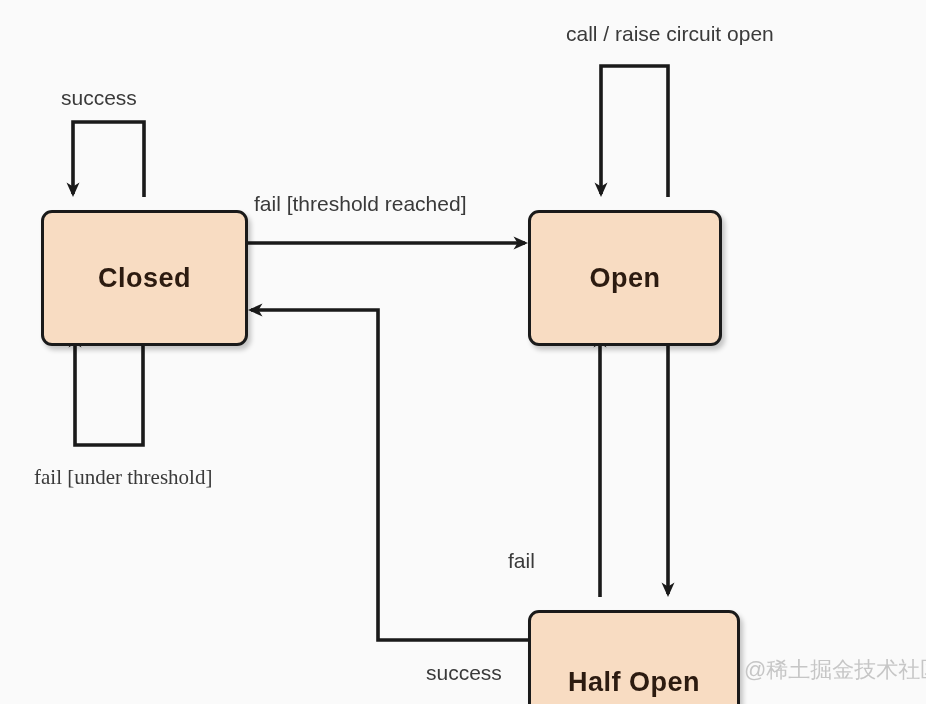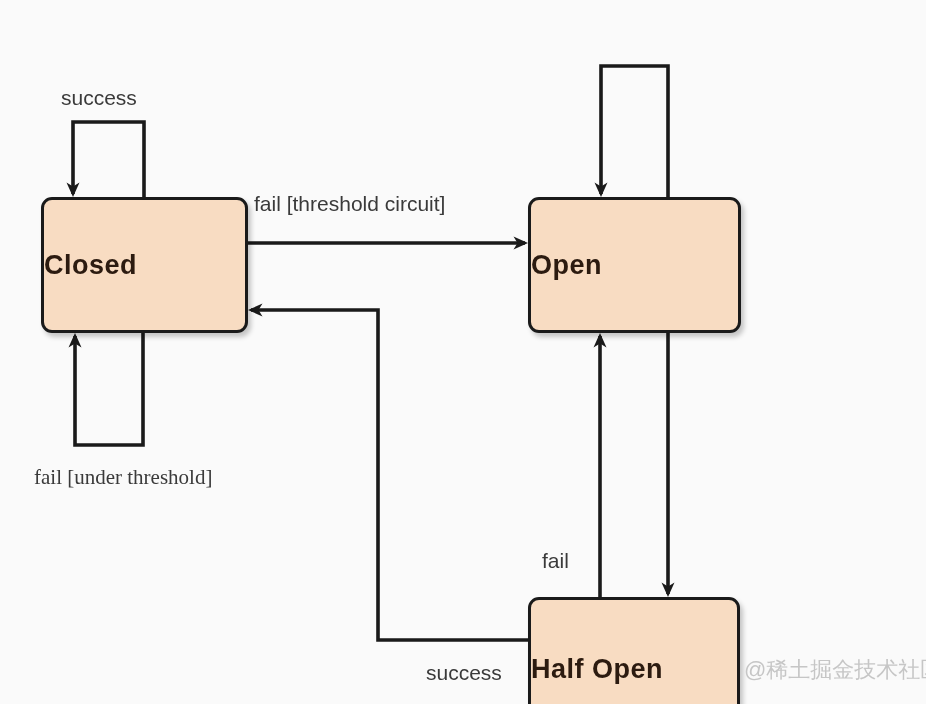--- a/index.html
+++ b/index.html
@@ -26,41 +26,42 @@
     stroke: var(--edge-stroke, #1a1a1a);
     stroke-width: 3.6;
   }
   .state {
     position: absolute;
     box-sizing: border-box;
     background: var(--state-fill, #f8dcc2);
     border: 3px solid var(--state-border, #1a1a1a);
     border-radius: 11px;
     box-shadow: 3px 4px 5px rgba(0,0,0,0.22);
-    display: flex; align-items: center; 
+    display: flex; align-items: center; justify-content: center;
     font-weight: bold;
     font-size: 27px;
     color: var(--state-text, #2c1b10);
     letter-spacing: 0.5px;
+    margin-top: 13px;
   }
   #state-closed   { left: 41px;  top: 197px; width: 207px; height: 136px; }
-  #state-open     { left: 528px; top: 197px; width: 213px; height: 136px; }
+  #state-open     { left: 528px; top: 197px; width: 194px; height: 136px; }
   #state-half-open{ left: 528px; top: 597px; width: 212px; height: 145px; }
   .edge-label {
     position: absolute;
     font-size: 21px;
     color: var(--label-text, #3a3a3a);
     white-space: nowrap;
   }
   #label-closed-self-success   { left: 61px;  top: 86px;  }
   #label-closed-to-open-fail   { left: 254px; top: 192px; }
   #label-open-self-call        { left: 566px; top: 22px;  }
   #label-closed-self-fail      { left: 34px;  top: 465px; font-family: Liberation Serif, serif; }
   #label-open-to-halfopen-reset{ left: 688px; top: 359px; }
-  #label-halfopen-to-open-fail { left: 542px; top: 549px; text-align: right; }
+  #label-halfopen-to-open-fail { left: 508px; top: 549px; text-align: right; }
   #label-halfopen-to-closed-success { left: 426px; top: 661px; }
   .watermark {
     position: absolute;
     left: 744px; top: 655px;
     font-size: 22px;
     color: var(--watermark, #c6c6c6);
     white-space: nowrap;
   }
 </style>
 </head>
@@ -94,20 +95,21 @@
     <span>Closed</span>
   </div>
   <div class="state" id="state-open">
     <span>Open</span>
   </div>
   <div class="state" id="state-half-open">
     <span>Half Open</span>
   </div>
 
   <div class="edge-label" id="label-closed-self-success">success</div>
-  <div class="edge-label" id="label-closed-to-open-fail">fail [threshold circuit]</div>
+  <div class="edge-label" id="label-closed-to-open-fail">fail [threshold reached]</div>
+  <div class="edge-label" id="label-open-self-call">call / raise circuit open</div>
   <div class="edge-label" id="label-closed-self-fail">fail [under threshold]</div>
   <div class="edge-label" id="label-halfopen-to-open-fail">fail</div>
   <div class="edge-label" id="label-halfopen-to-closed-success">success</div>
 
   <div class="watermark">@稀土掘金技术社区</div>
 
 </div>
 
 </body></html>

